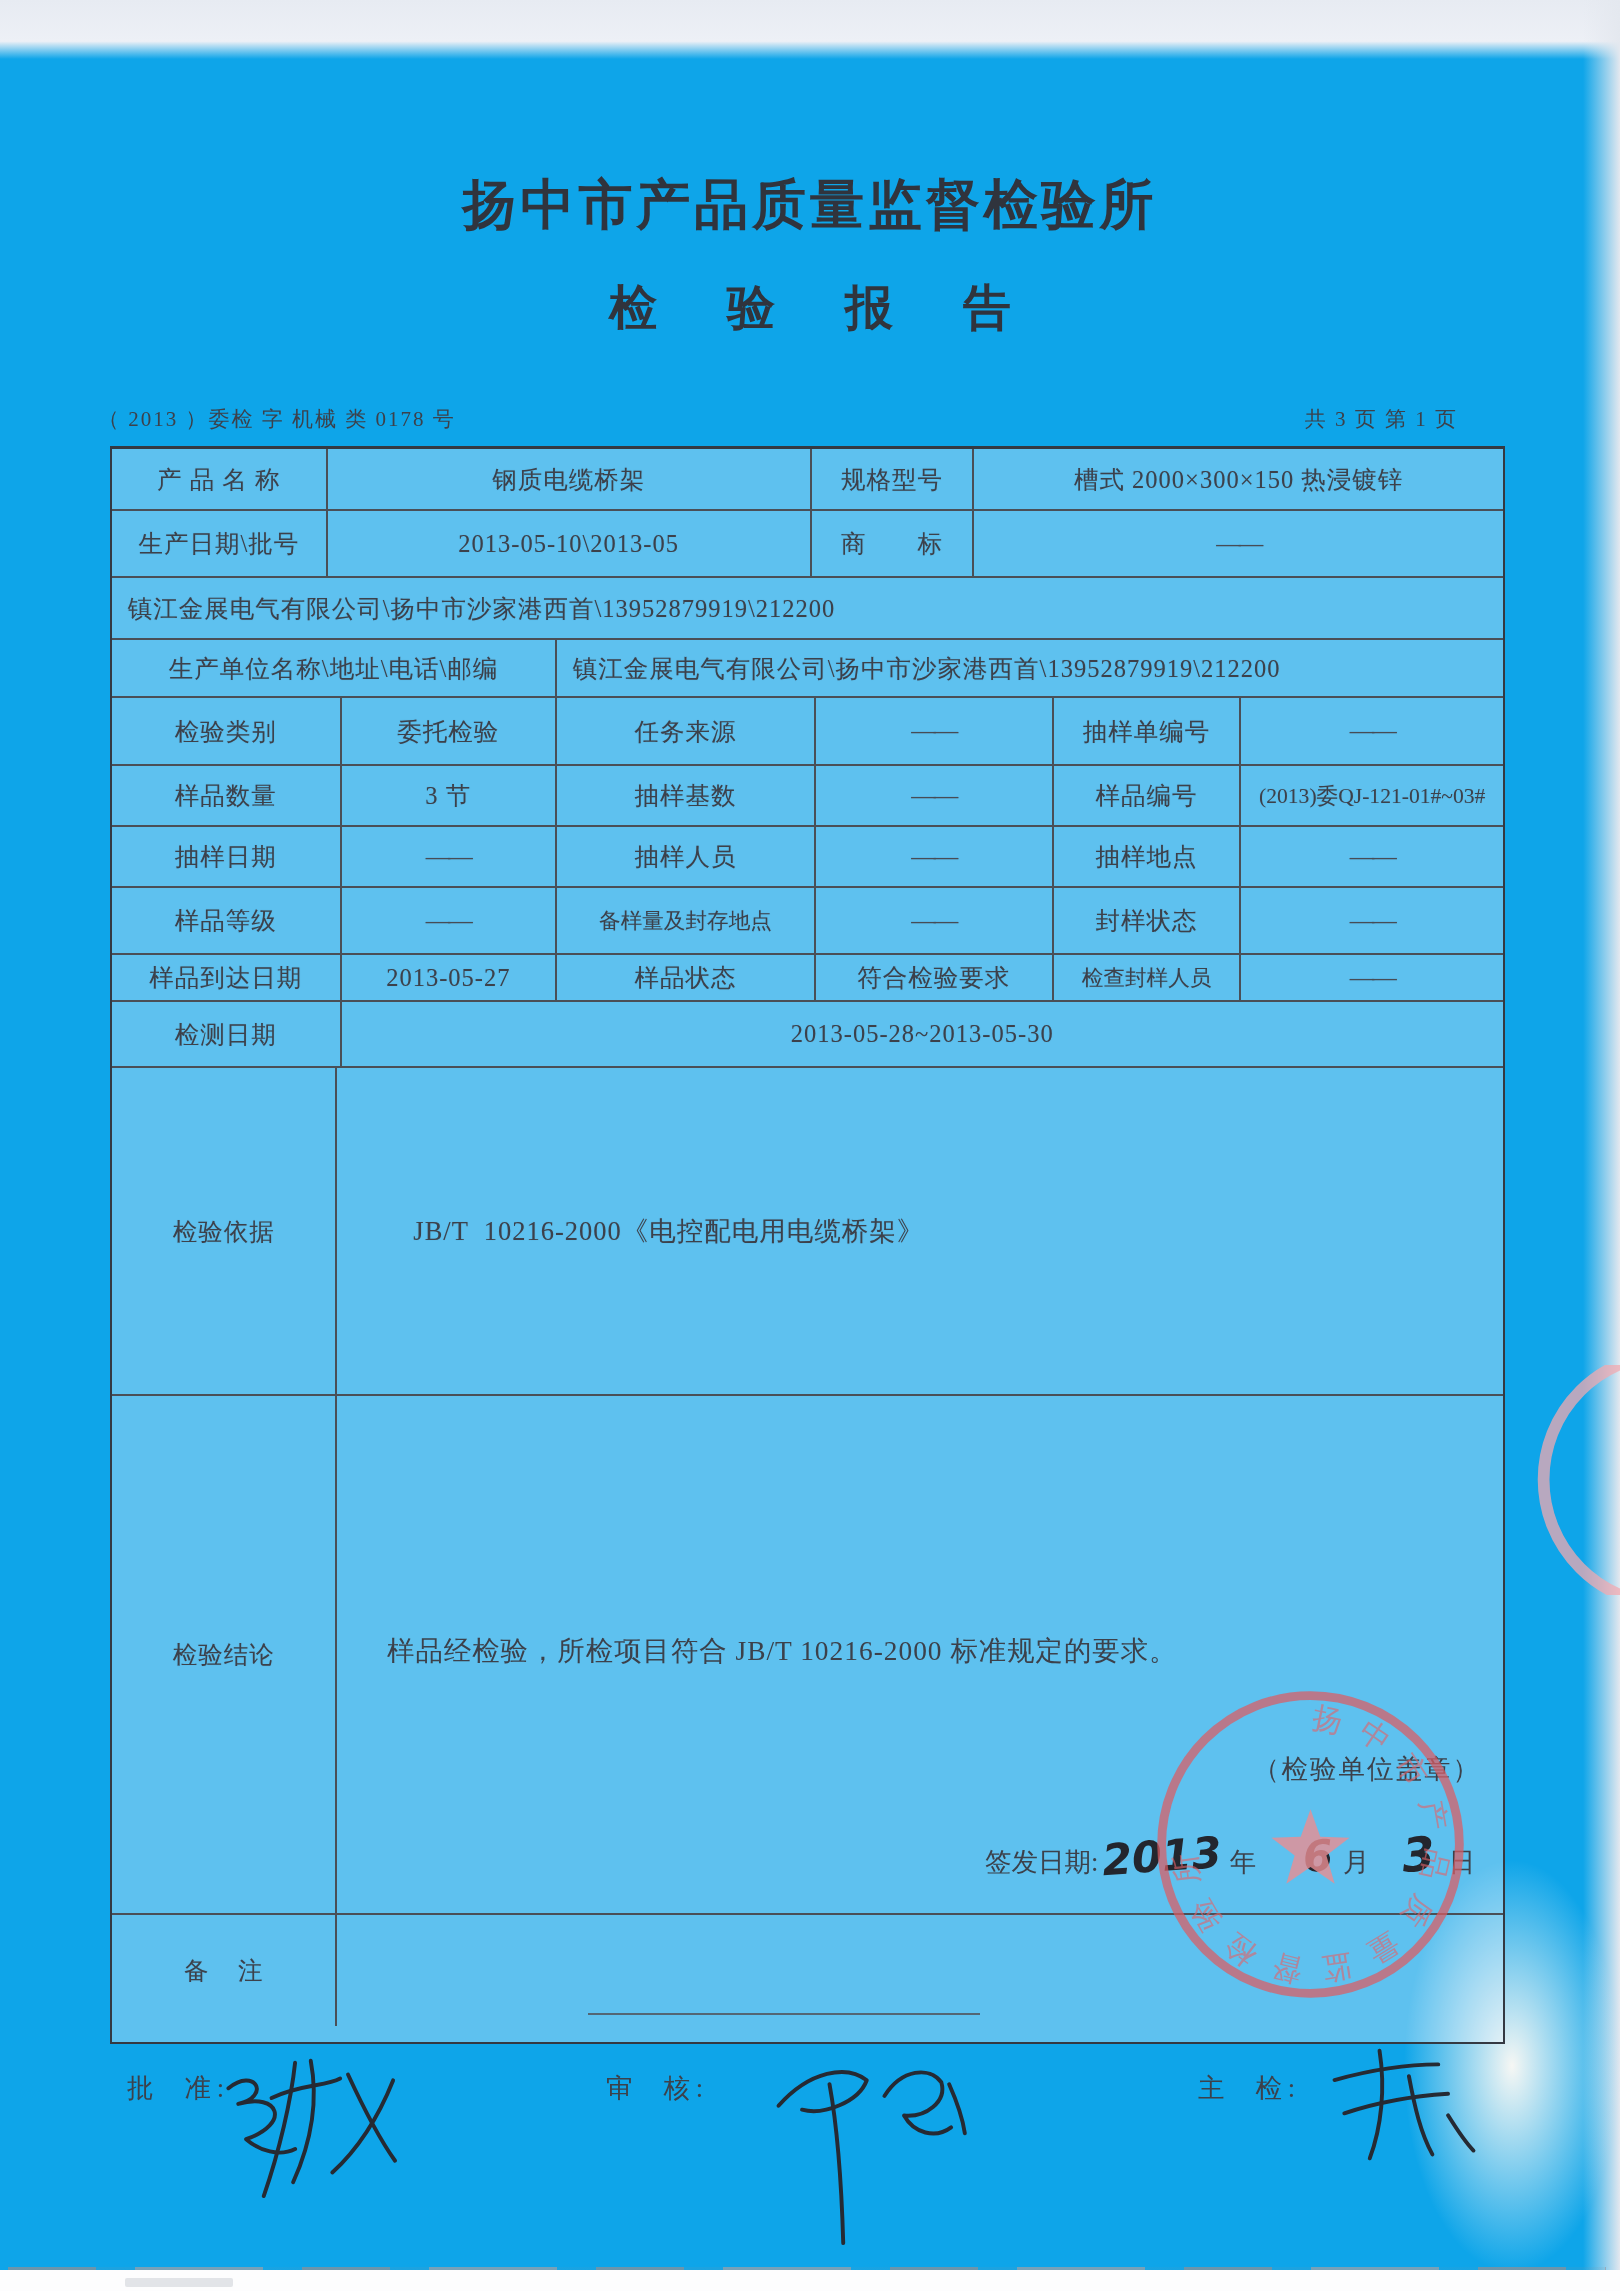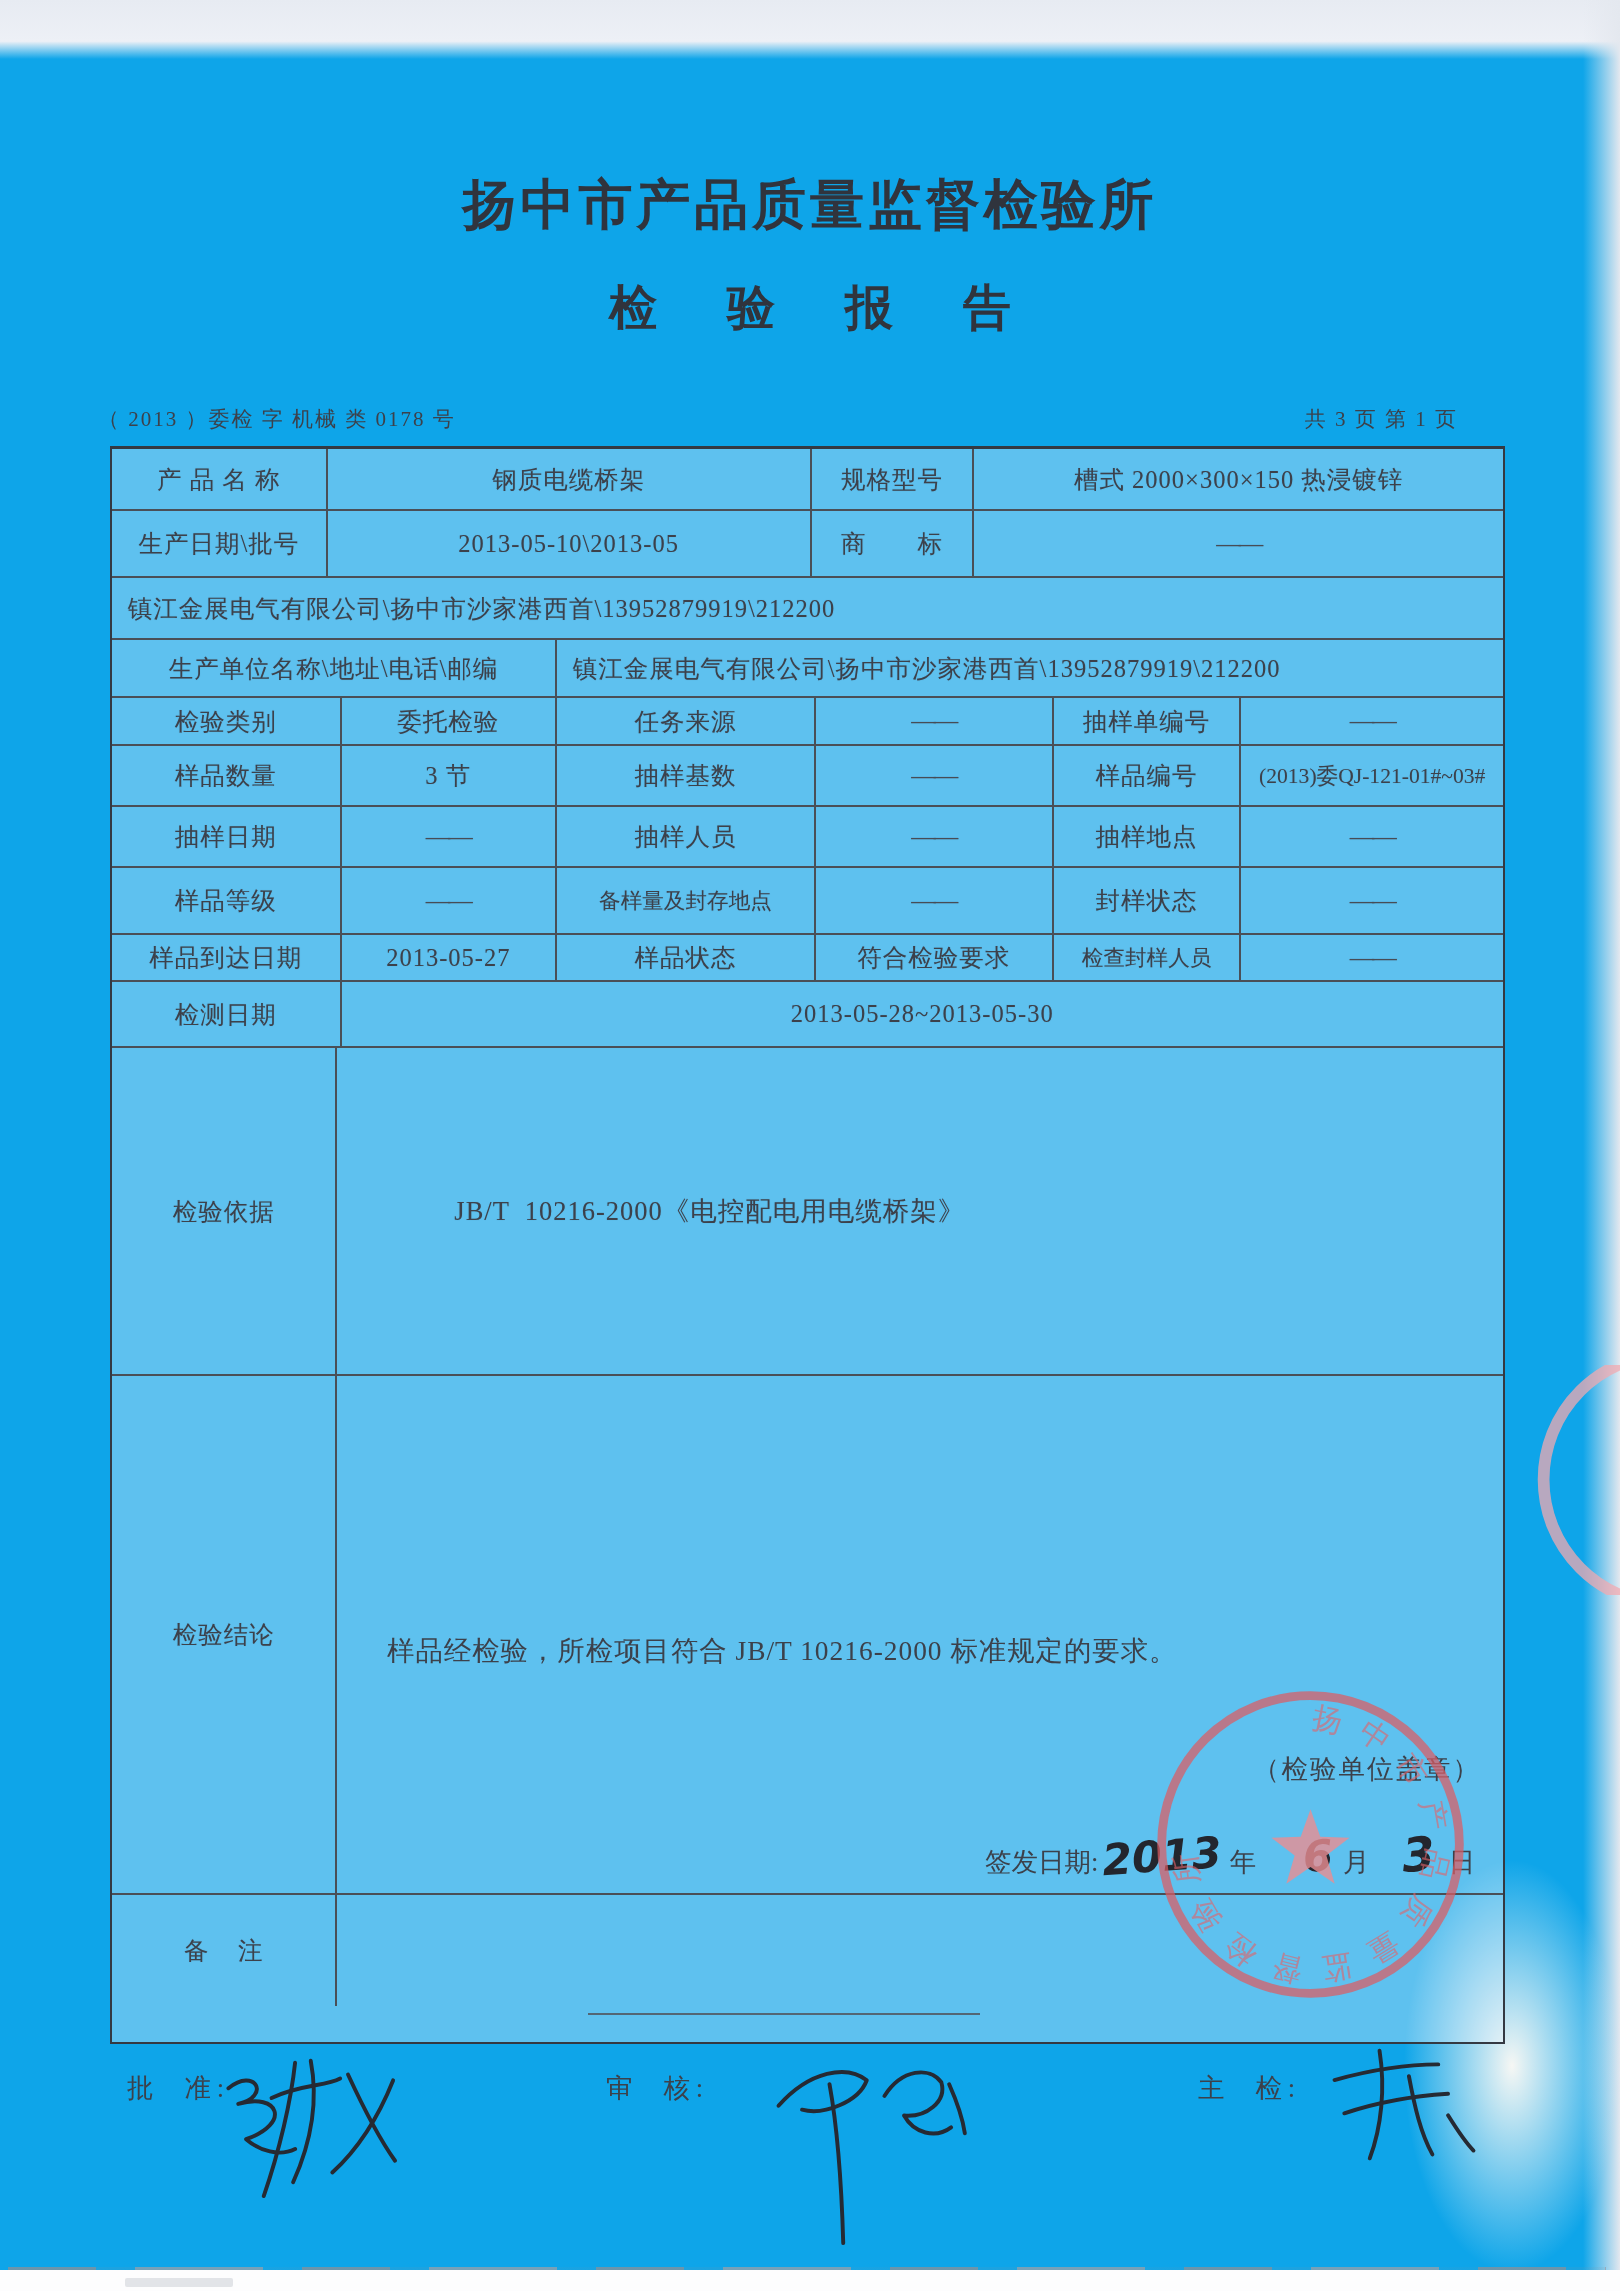--- a/index.html
+++ b/index.html
@@ -44,21 +44,21 @@
   .c:last-child{border-right:none;}
   .c.left{justify-content:flex-start;}
   
   .w4a{width:15.5%;} .w4b{width:34.8%;} .w4c{width:11.7%;} .w4d{width:38%;}
   .w2a{width:32%;}  .w2b{width:68%;}
   .w6a{width:16.5%;}.w6b{width:15.5%;}.w6c{width:18.6%;}.w6d{width:17.1%;}.w6e{width:13.5%;}.w6f{width:18.8%;}
   .wba{width:16.2%;}.wbb{width:83.8%;}
   .dash{letter-spacing:-2px;color:#474c55;}
   .small{font-size:21.6px;letter-spacing:0;}
 
-  .basis-val{padding-left:117px;font-size:26.5px;}
+  .basis-val{padding-left:76px;font-size:26.5px;}
   .concl-cell{position:relative;}
 
   
   .concl-text{position:absolute;left:387px;top:1633px;font-size:27.4px;letter-spacing:1px;}
   .seal-note{position:absolute;right:139px;top:1751px;font-size:26.5px;letter-spacing:2px;}
   .sign-line{position:absolute;left:985px;top:1831px;display:flex;align-items:baseline;font-size:26.5px;}
   .hw{font-family:"DejaVu Sans","Liberation Sans",sans-serif;font-weight:bold;font-style:italic;
     color:#23262e;font-size:43px;line-height:1;transform:rotate(-4deg);display:inline-block;}
   .hw.y{margin:0 7.8px 0 3.9px;}
   .hw.m{margin:0 9.8px 0 47px;}
@@ -111,21 +111,21 @@
 
     <div class="r" style="height:62px">
       <div class="c w2b left" style="padding-left:15.7px">镇江金展电气有限公司\扬中市沙家港西首\13952879919\212200</div>
     </div>
 
     <div class="r" style="height:58px">
       <div class="c w2a">生产单位名称\地址\电话\邮编</div>
       <div class="c w2b left" style="padding-left:15.7px">镇江金展电气有限公司\扬中市沙家港西首\13952879919\212200</div>
     </div>
 
-    <div class="r" style="height:48px">
+    <div class="r" style="height:68px">
       <div class="c w6a">检验类别</div>
       <div class="c w6b">委托检验</div>
       <div class="c w6c">任务来源</div>
       <div class="c w6d dash">——</div>
       <div class="c w6e">抽样单编号</div>
       <div class="c w6f dash">——</div>
     </div>
 
     <div class="r" style="height:61px">
       <div class="c w6a">样品数量</div>

